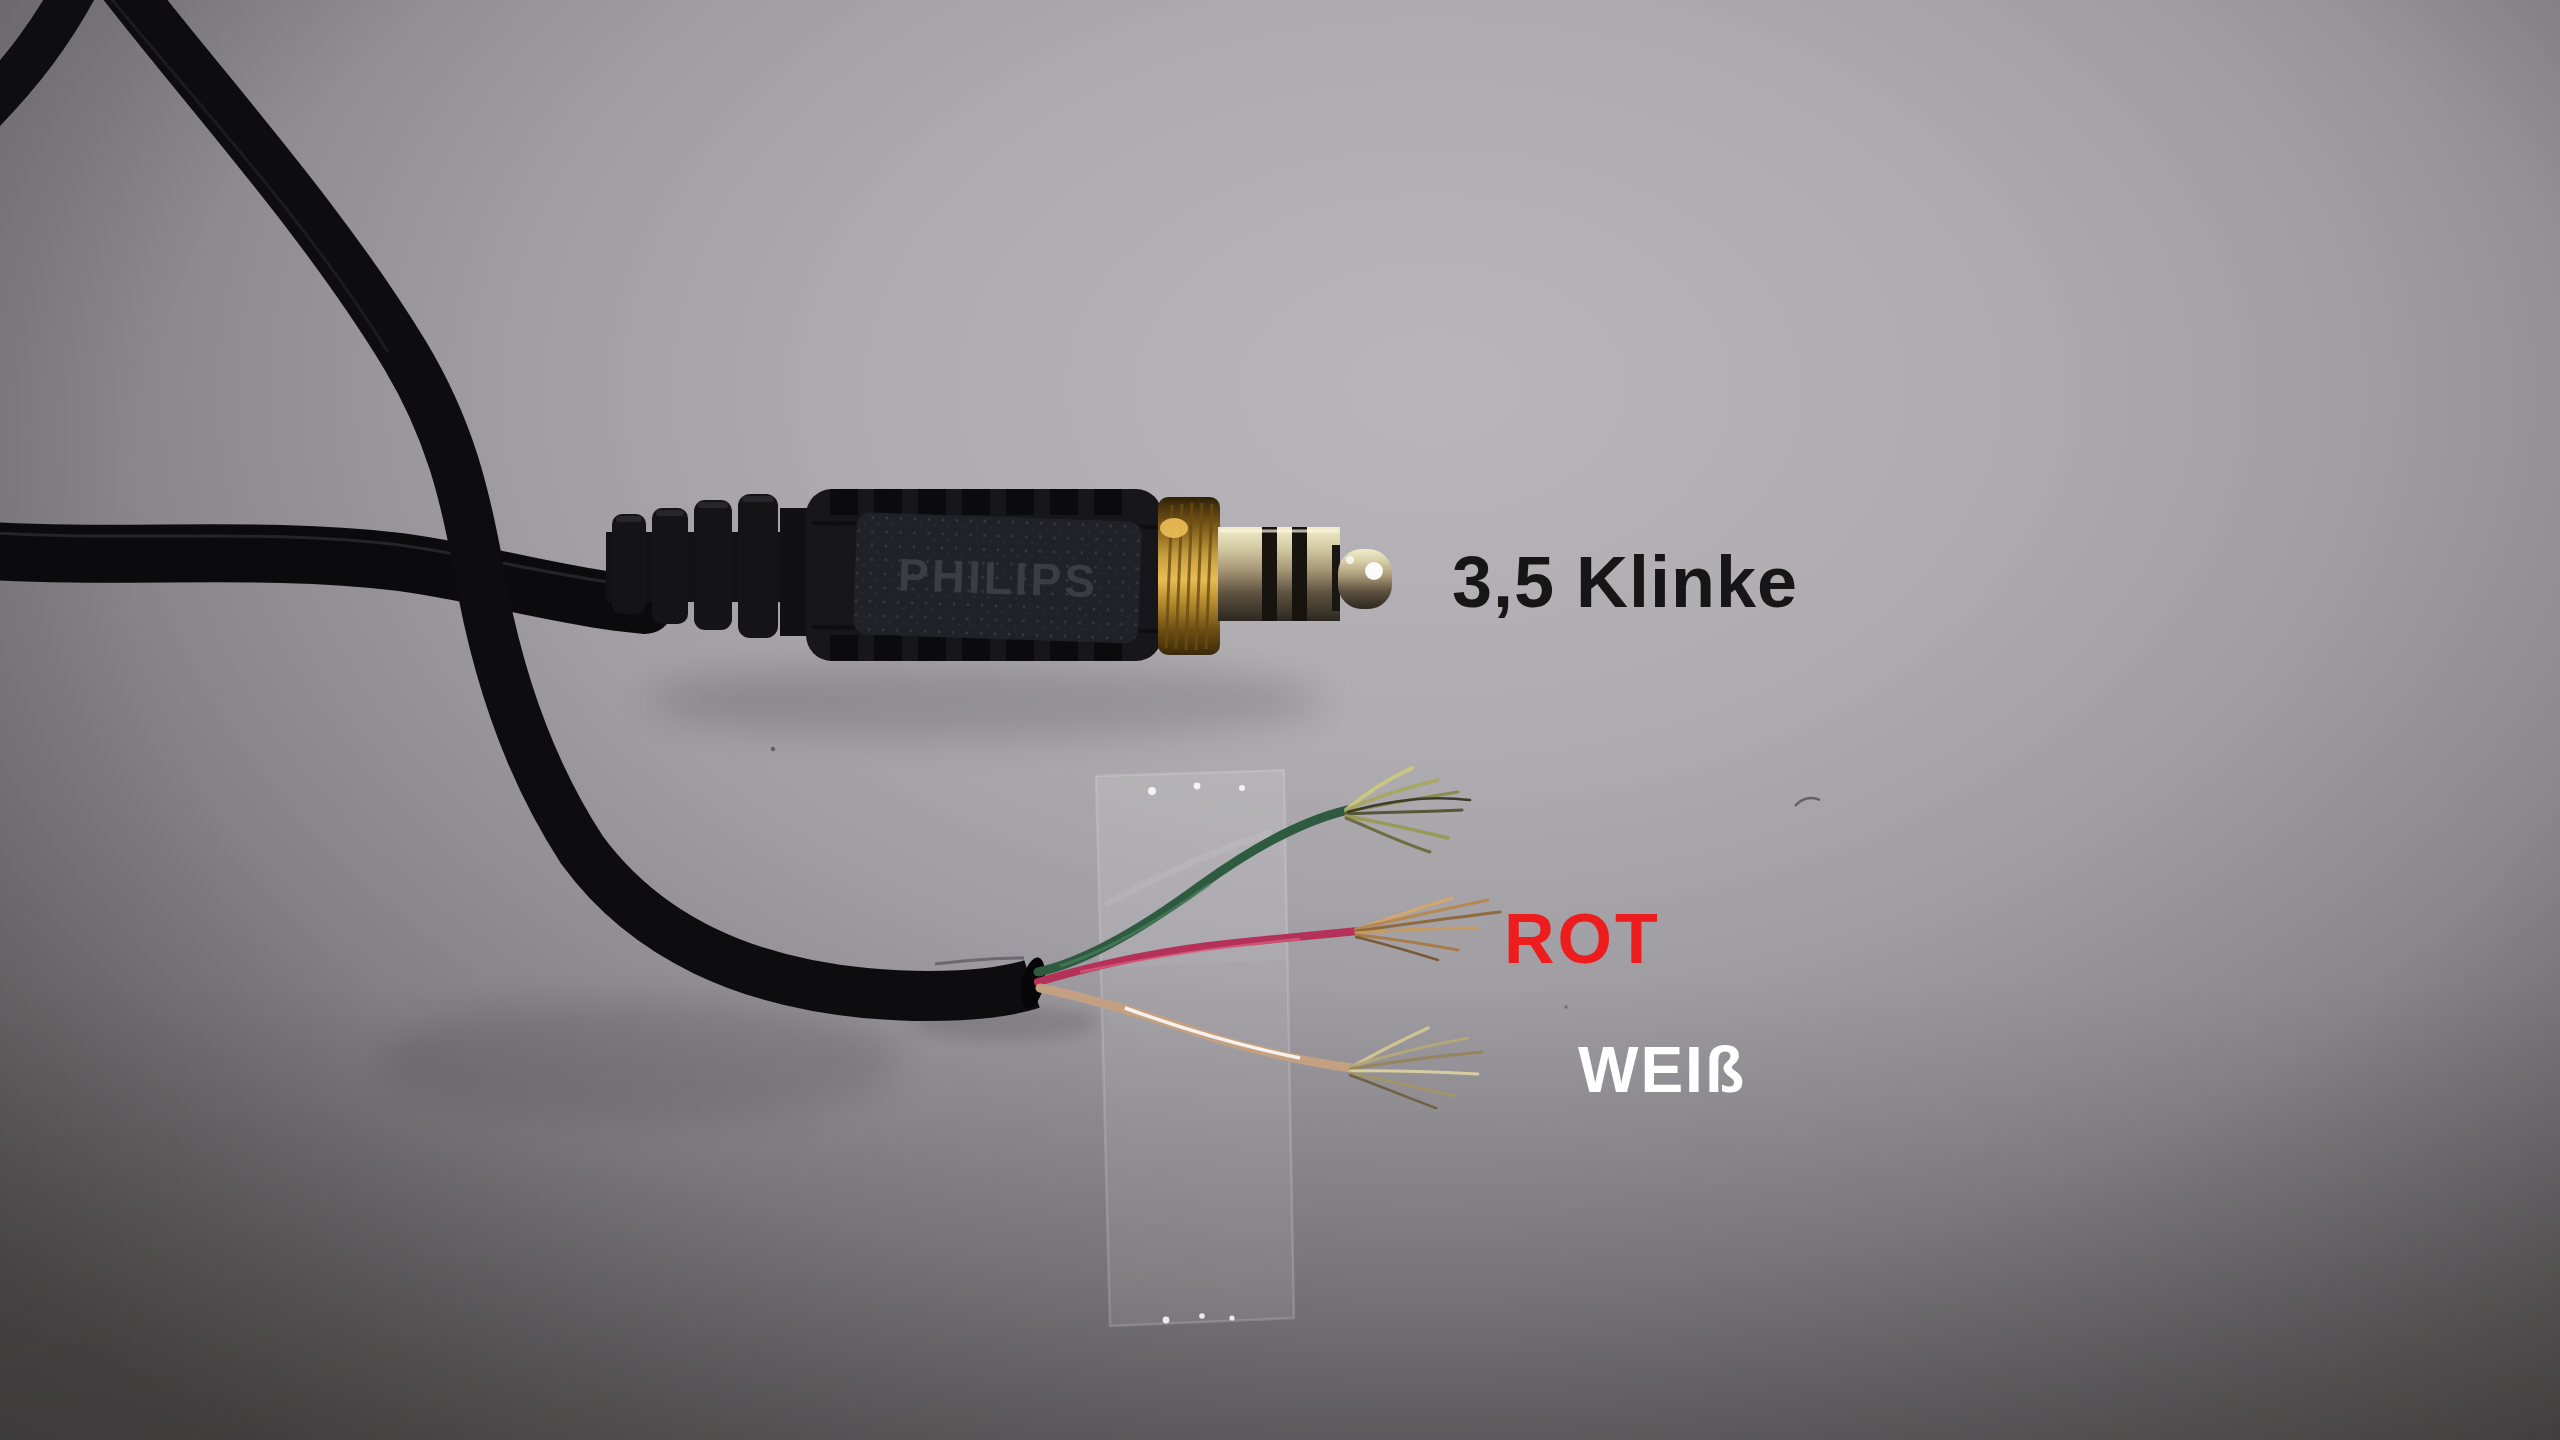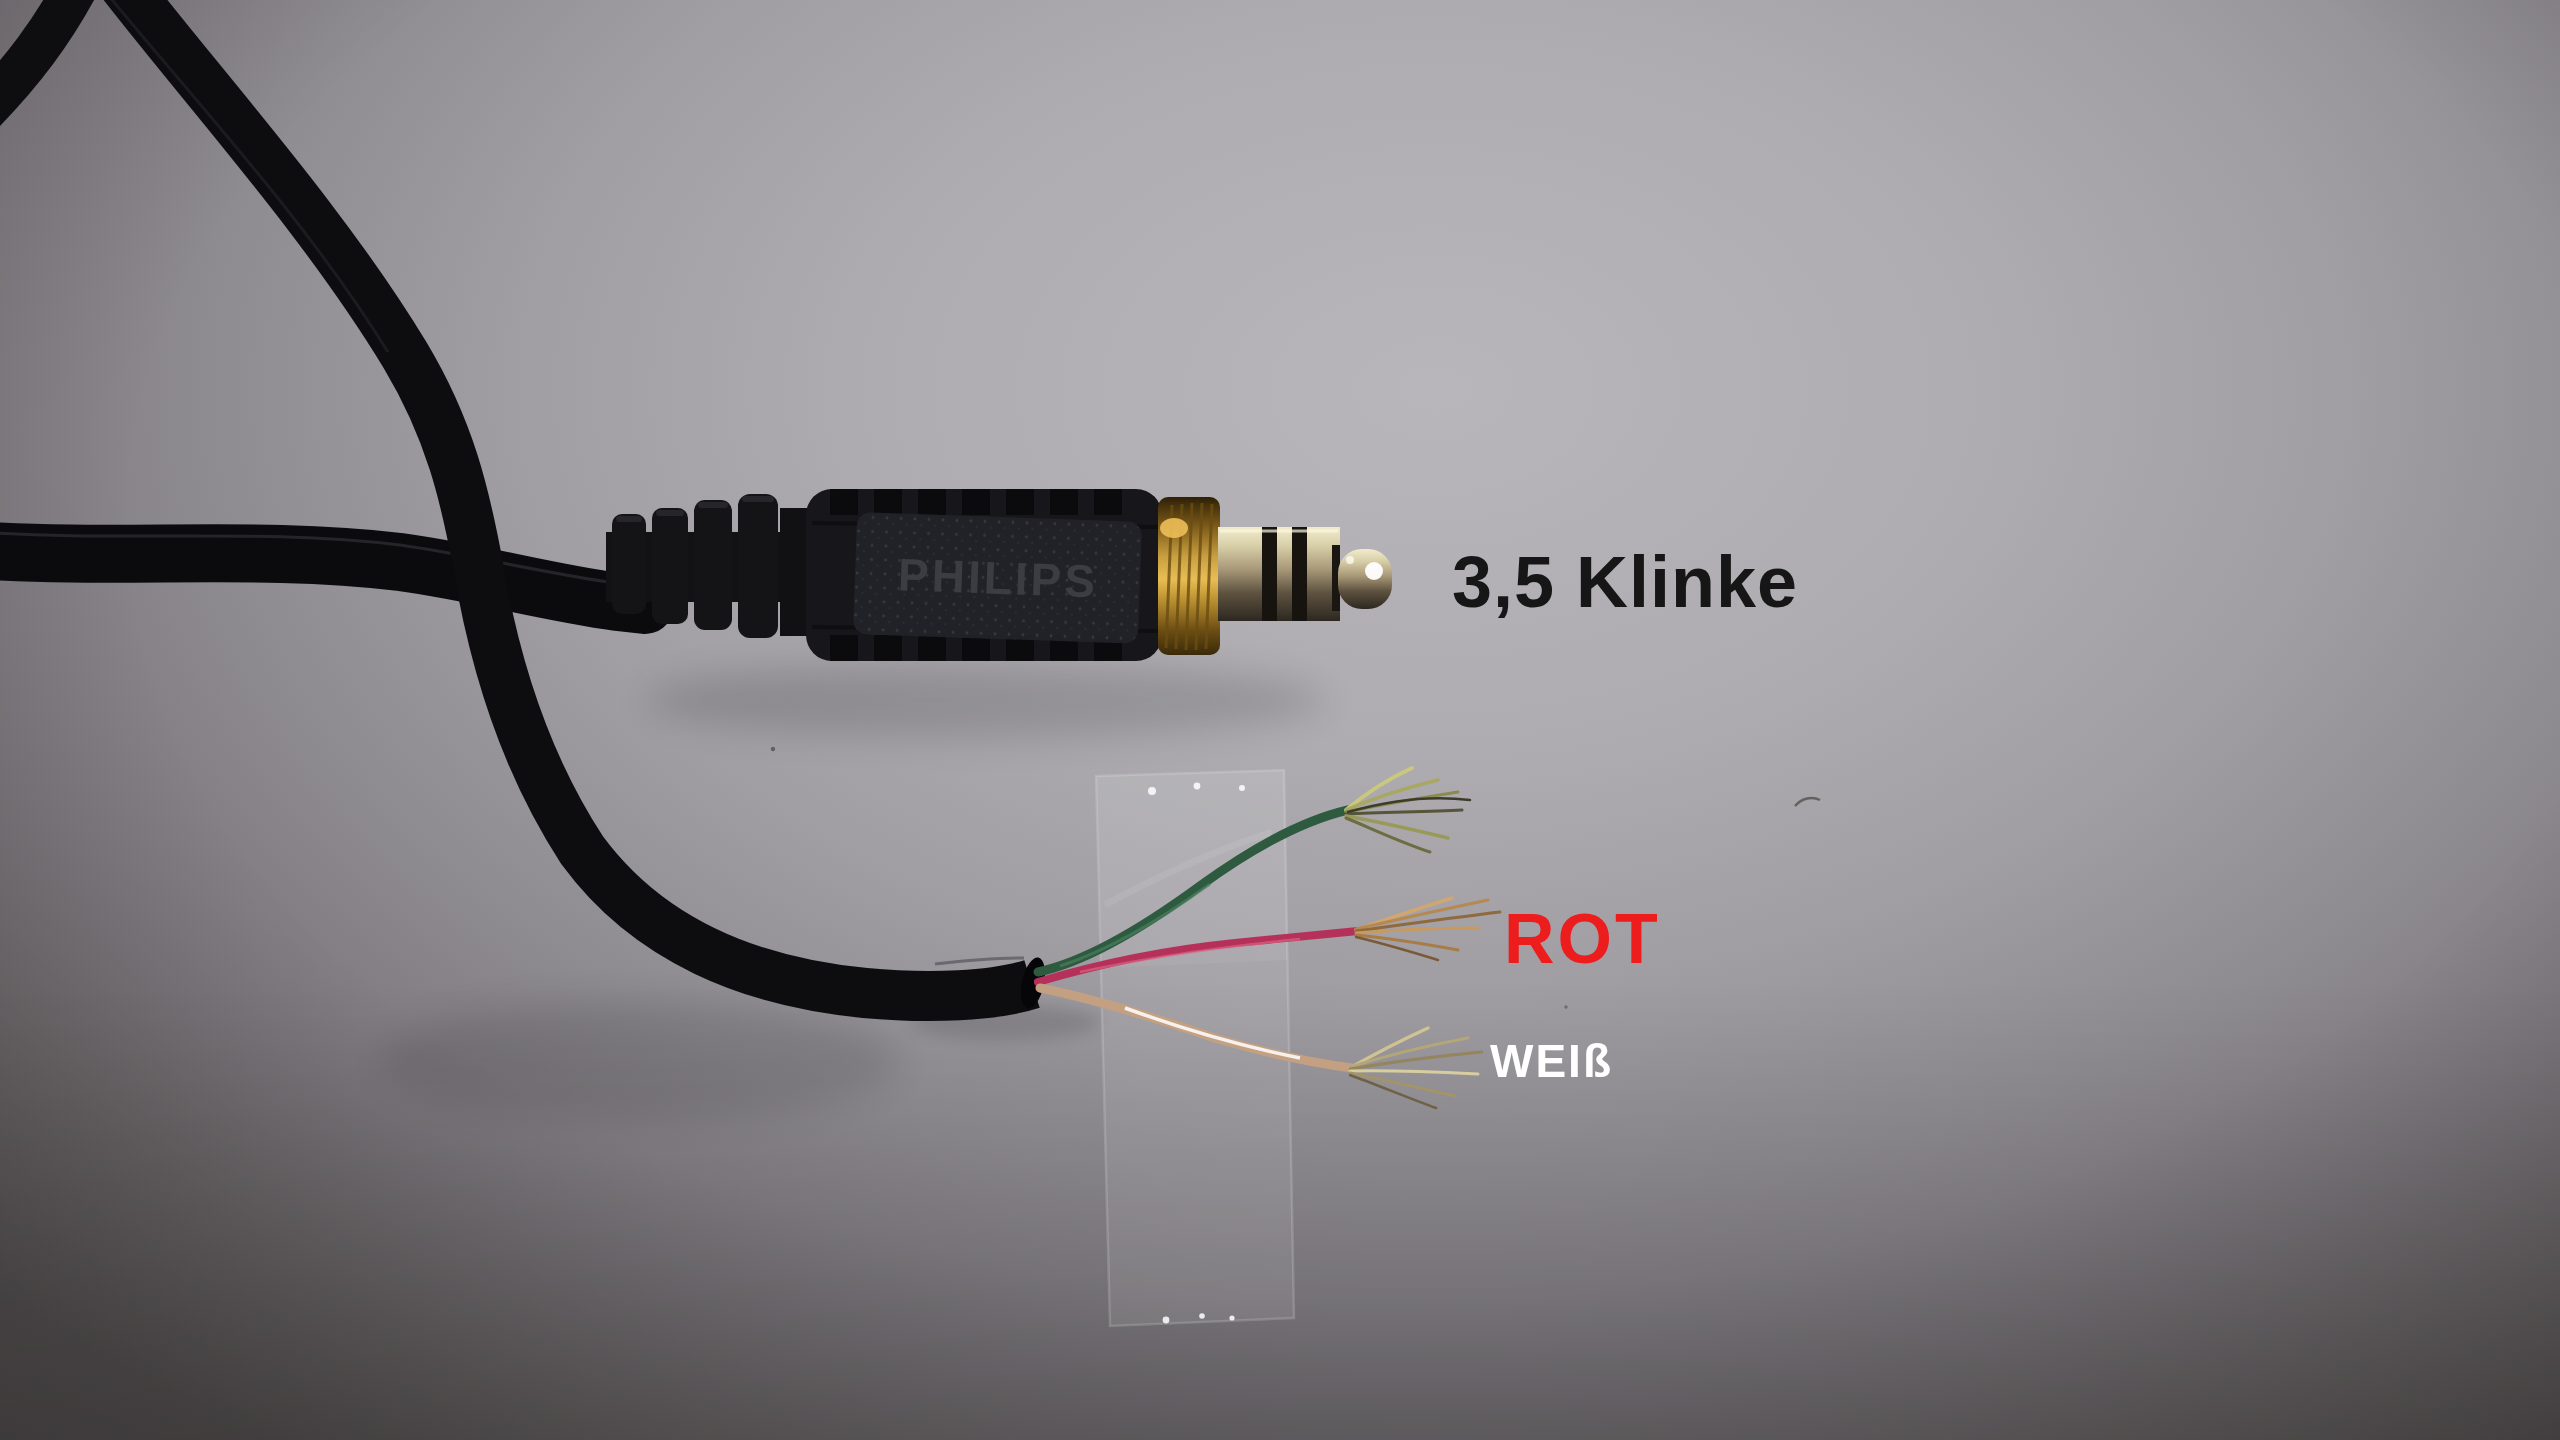--- a/index.html
+++ b/index.html
@@ -18,21 +18,21 @@
     position:absolute;
     font-weight:bold;
     line-height:1;
     letter-spacing:1px;
     white-space:nowrap;
     user-select:none;
   }
   .label-klinke{left:1452px;top:546px;font-size:72px;}
   .label-gruen {left:1474px;top:720px;font-size:70px;letter-spacing:2px;}
   .label-rot   {left:1504px;top:886px;font-size:70px;letter-spacing:3px;margin-top:18px;}
-  .label-weiss {left:1490px;top:1038px;font-size:46px;letter-spacing:2px;}
+  .label-weiss {left:1578px;top:1038px;font-size:64px;letter-spacing:2px;}
 </style>
 </head>
 <body>
 
 <div class="stage">
 
   <svg class="photo-svg" width="2560" height="1440" viewBox="0 0 2560 1440">
     <defs>
       <filter id="blur18" x="-60%" y="-60%" width="220%" height="220%">
           <feGaussianBlur stdDeviation="18"></feGaussianBlur>

